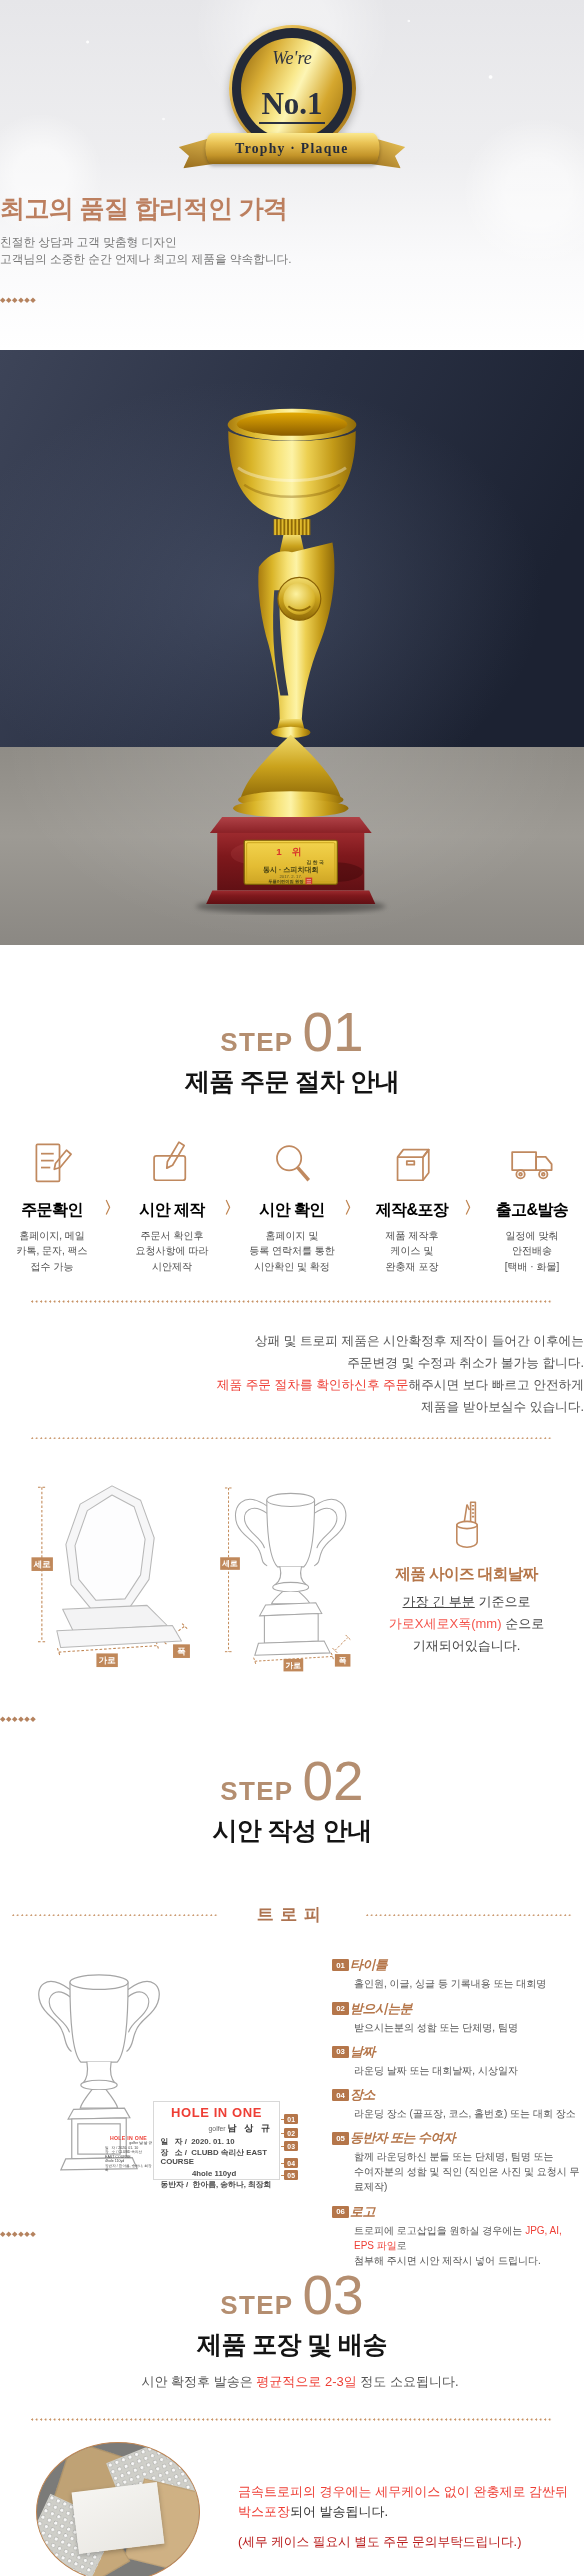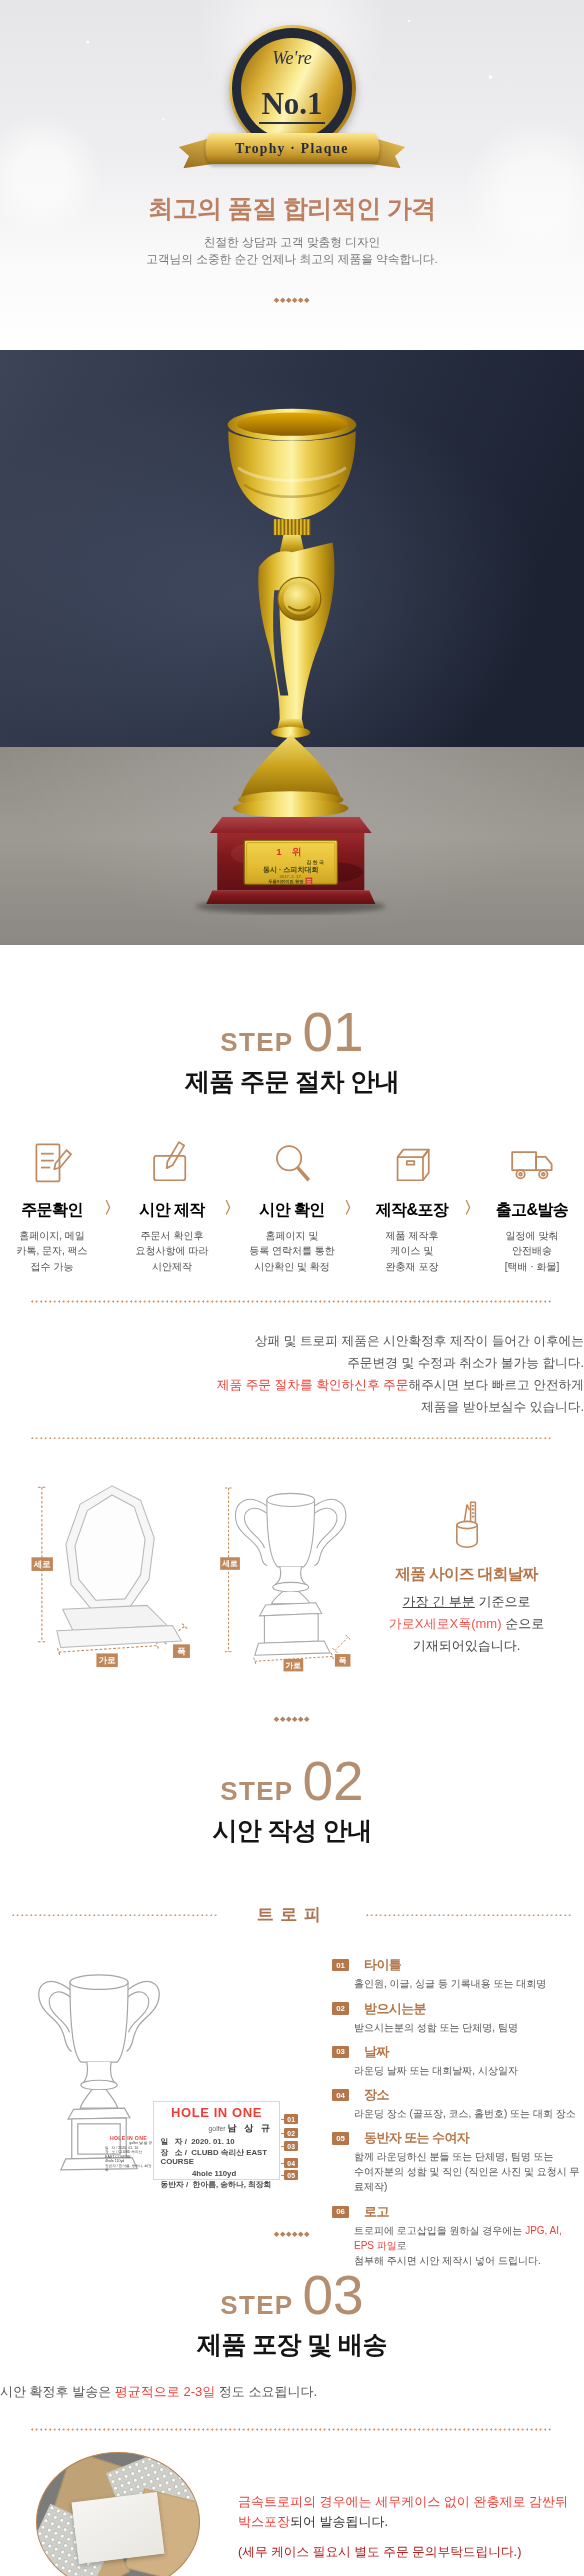--- a/index.html
+++ b/index.html
@@ -1,17 +1,17 @@
 <!DOCTYPE html>
 <html style="font-size:10.4px"><head>
 <meta charset="utf-8">
 <style>
   html,body{margin:0;padding:0;background:#fff;}
   body{width:584px;font-family:"Liberation Sans","DejaVu Sans",sans-serif;color:#333;}
-  .center{text-align:center;}
+  .center{}
 
   
   .hero{position:relative;height:350px;overflow:hidden;
     background:
       radial-gradient(circle at 15% 12%, rgba(255,255,255,.9) 1px, transparent 1.9px),
       radial-gradient(circle at 84% 22%, rgba(255,255,255,.95) 1.3px, transparent 2.3px),
       radial-gradient(circle at 70% 6%, rgba(255,255,255,.8) 1px, transparent 1.6px),
       radial-gradient(circle at 28% 34%, rgba(255,255,255,.7) 1px, transparent 1.6px),
       radial-gradient(circle at 7% 50%, rgba(255,255,255,.6) 26px, transparent 62px),
       radial-gradient(circle at 92% 55%, rgba(255,255,255,.55) 32px, transparent 75px),
@@ -96,25 +96,25 @@
   .card .t{margin-top:3.2px;text-align:center;font-size:13px;font-weight:bold;color:#ee3e35;letter-spacing:0.6px;}
   .card .g{margin-top:1.9px;text-align:right;padding-right:6.5px;font-size:6.8px;color:#666;}
   .card .g b{font-size:9px;color:#333;letter-spacing:2.6px;font-weight:bold;}
   .card .row{padding-left:6.5px;font-size:7.8px;color:#4a4a4a;font-weight:bold;margin-top:1.9px;line-height:1.2;}
   .card .row.ind{padding-left:38px;}
   .conn{position:absolute;border-top:1.3px dashed #c08552;z-index:1;}
   .cbadge{position:absolute;left:284px;width:14.3px;height:10.4px;background:#b5764a;color:#fff;font-size:6.8px;font-weight:bold;display:flex;align-items:center;justify-content:center;border-radius:1.3px;z-index:3;}
   .anno-list{position:absolute;left:332px;top:6.5px;width:248px;}
   .anno-item{margin-bottom:8.4px;}
   .numbox{display:inline-flex;width:17px;height:12.3px;background:#b5764a;color:#fff;font-size:7.8px;font-weight:bold;align-items:center;justify-content:center;border-radius:1.3px;vertical-align:middle;}
-  .anno-item h4{display:inline;font-size:13px;color:#b5764a;font-weight:bold;margin-left:15px;vertical-align:middle;letter-spacing:-0.6px;}
+  .anno-item h4{display:inline;font-size:13px;color:#b5764a;font-weight:bold;margin-left:1px;vertical-align:middle;letter-spacing:-0.6px;font-style:italic;}
   .anno-item .dd{margin:1.9px 0 0 22px;font-size:10px;color:#555;line-height:1.5;}
 
   
-  .step3-sub{margin-top:22px;text-align:left;font-size:13px;color:#555;}
+  .step3-sub{margin-top:12px;text-align:center;font-size:13px;color:#555;padding-left:16px;}
   .packing{position:relative;height:141px;margin-top:21px;}
   .pack-photo{position:absolute;left:36px;top:0;width:164px;height:140px;border-radius:50%;border:1.9px solid #c08552;box-sizing:border-box;overflow:hidden;background:#7b7b79;}
   .pack-photo div{position:absolute;}
   .bub{background-color:#cfcfc9;background-image:radial-gradient(circle at 3.2px 3.2px, rgba(255,255,255,.85) 1.3px, rgba(160,160,158,.6) 2.1px, transparent 2.7px);background-size:7.1px 7.1px;}
   .pack-text{position:absolute;left:238px;top:40px;font-size:13px;line-height:1.55;}
   .pack-text .dk{color:#333;}
   .pack-text .l3{margin-top:10.4px;color:#b91c1c;font-size:12.7px;}
   .mt22{margin-top:14.3px;} .mt46{margin-top:30px;} .mt48{margin-top:31px;} .mt40{margin-top:26px;}
   .mt28{margin-top:18px;} .mt64{margin-top:42px;} .mt42{margin-top:27px;}
   .ph-top{padding-top:60px;}

